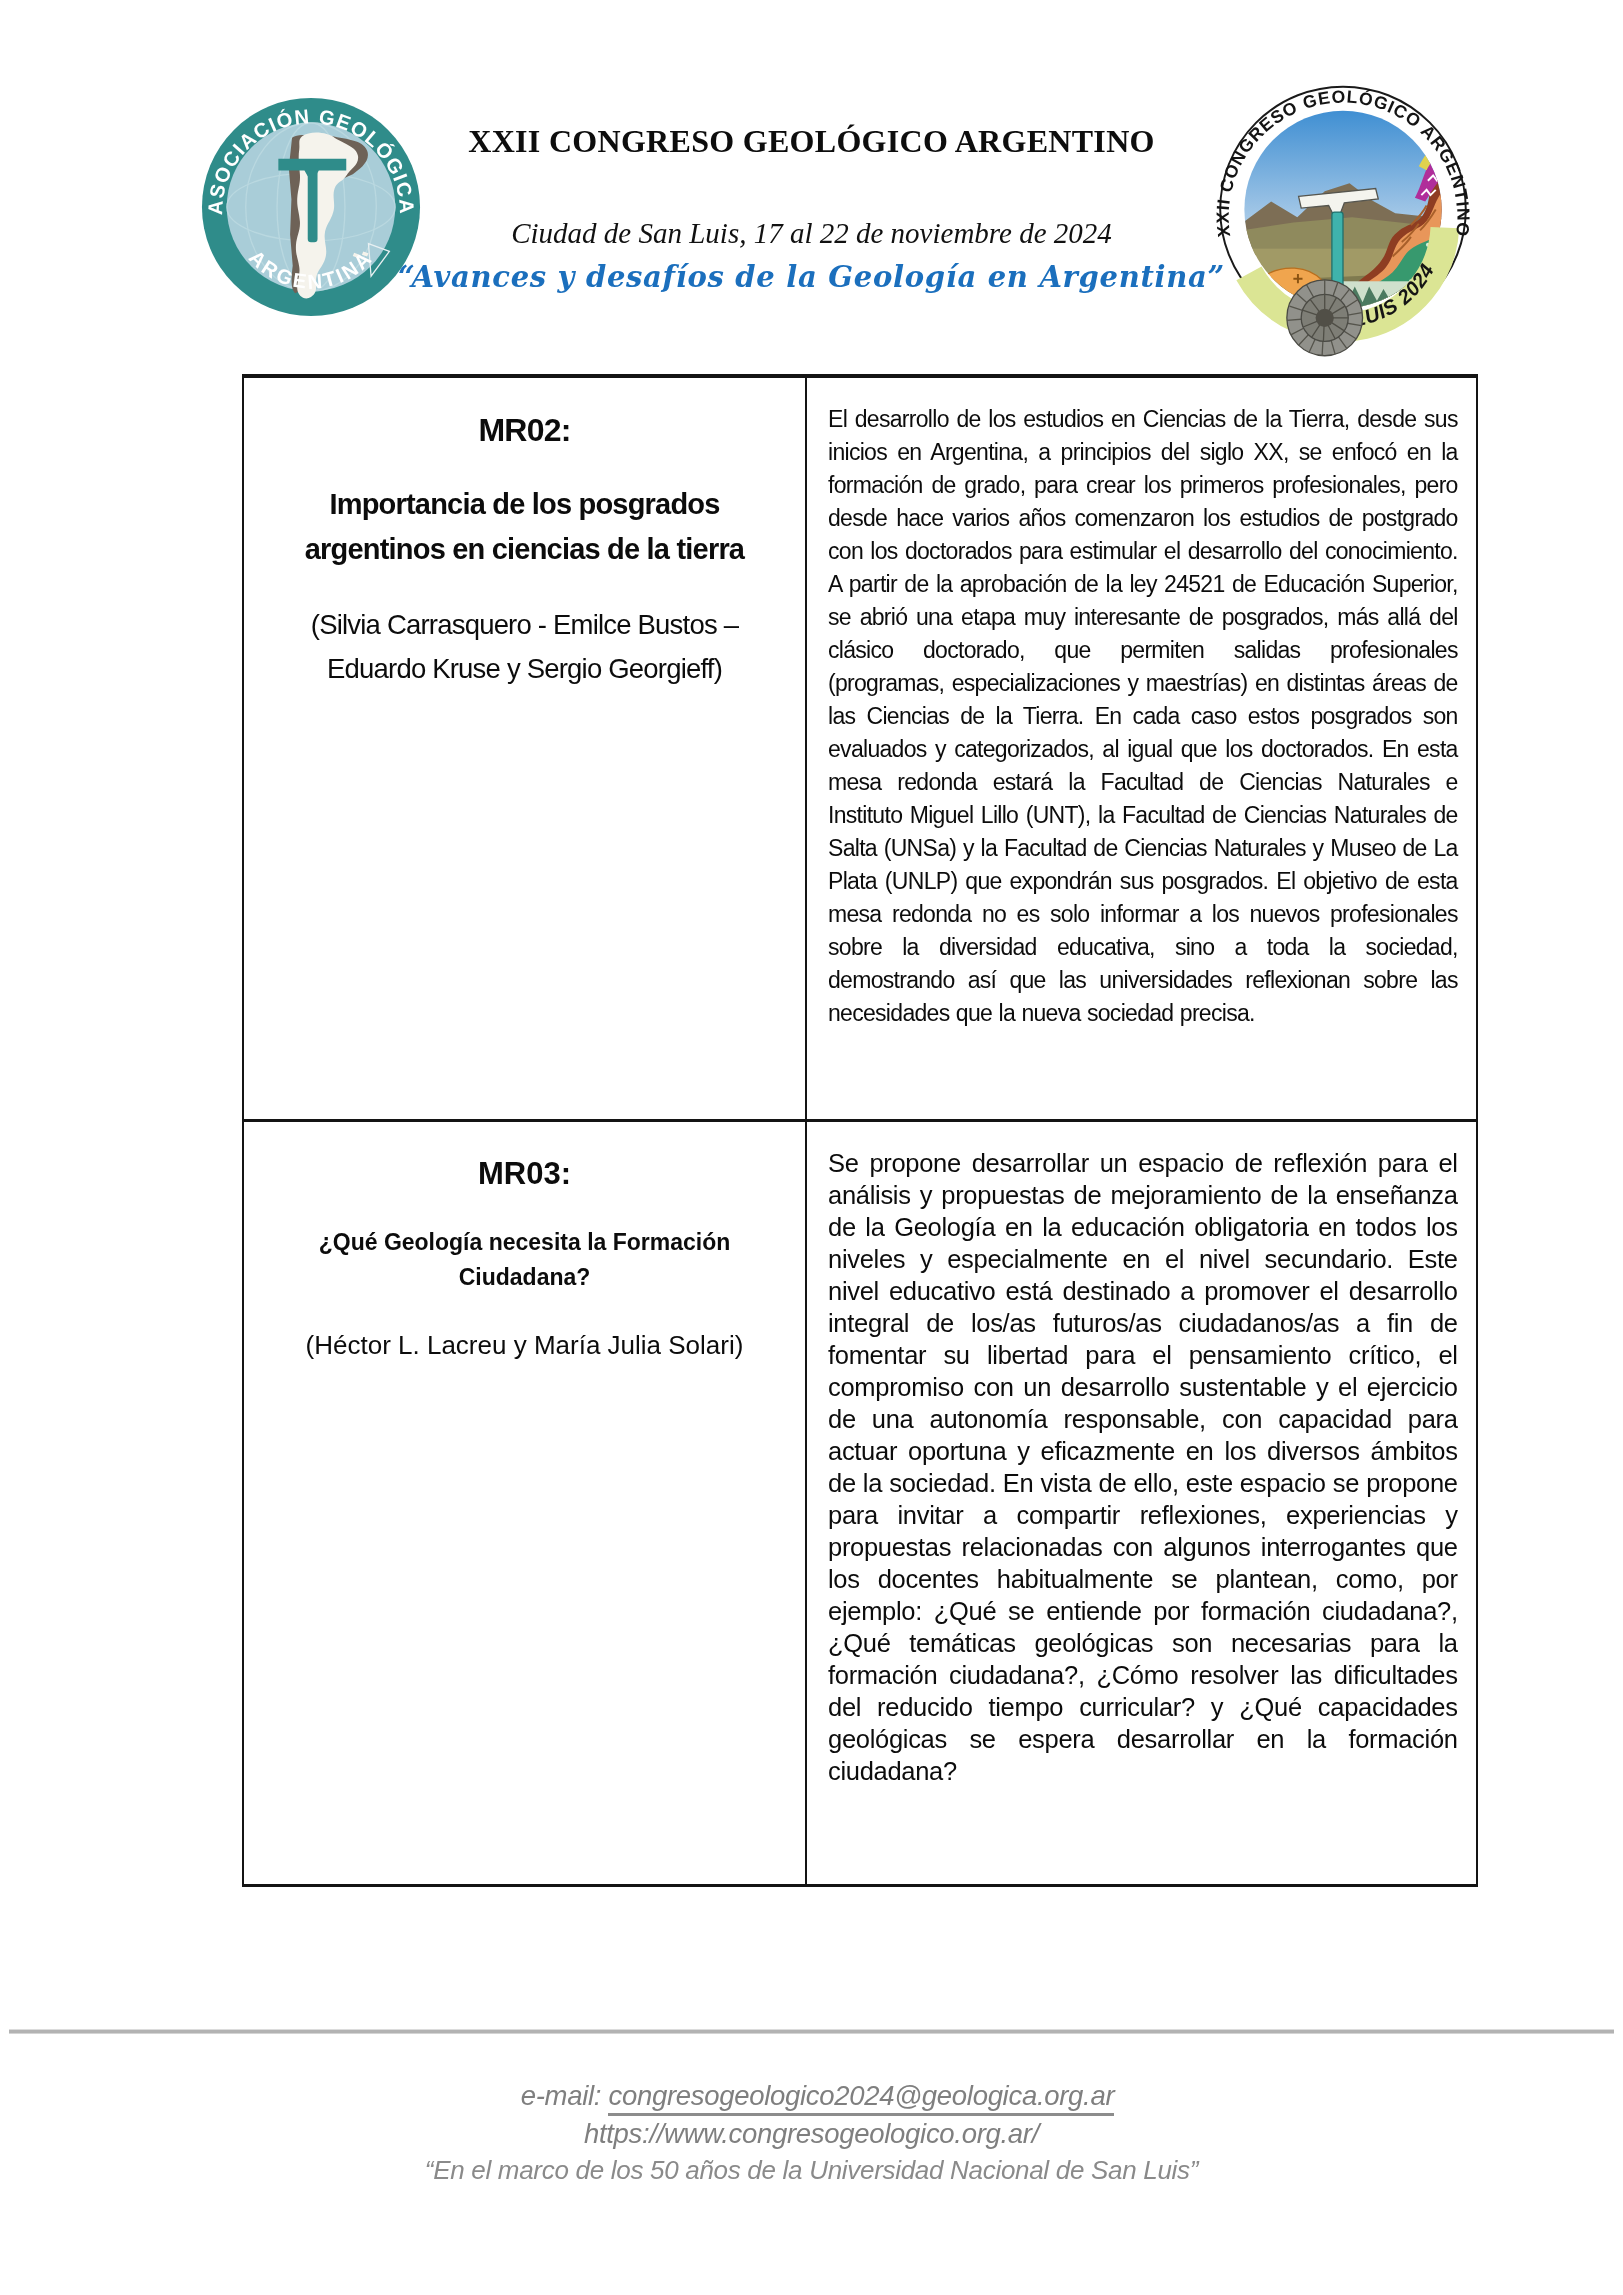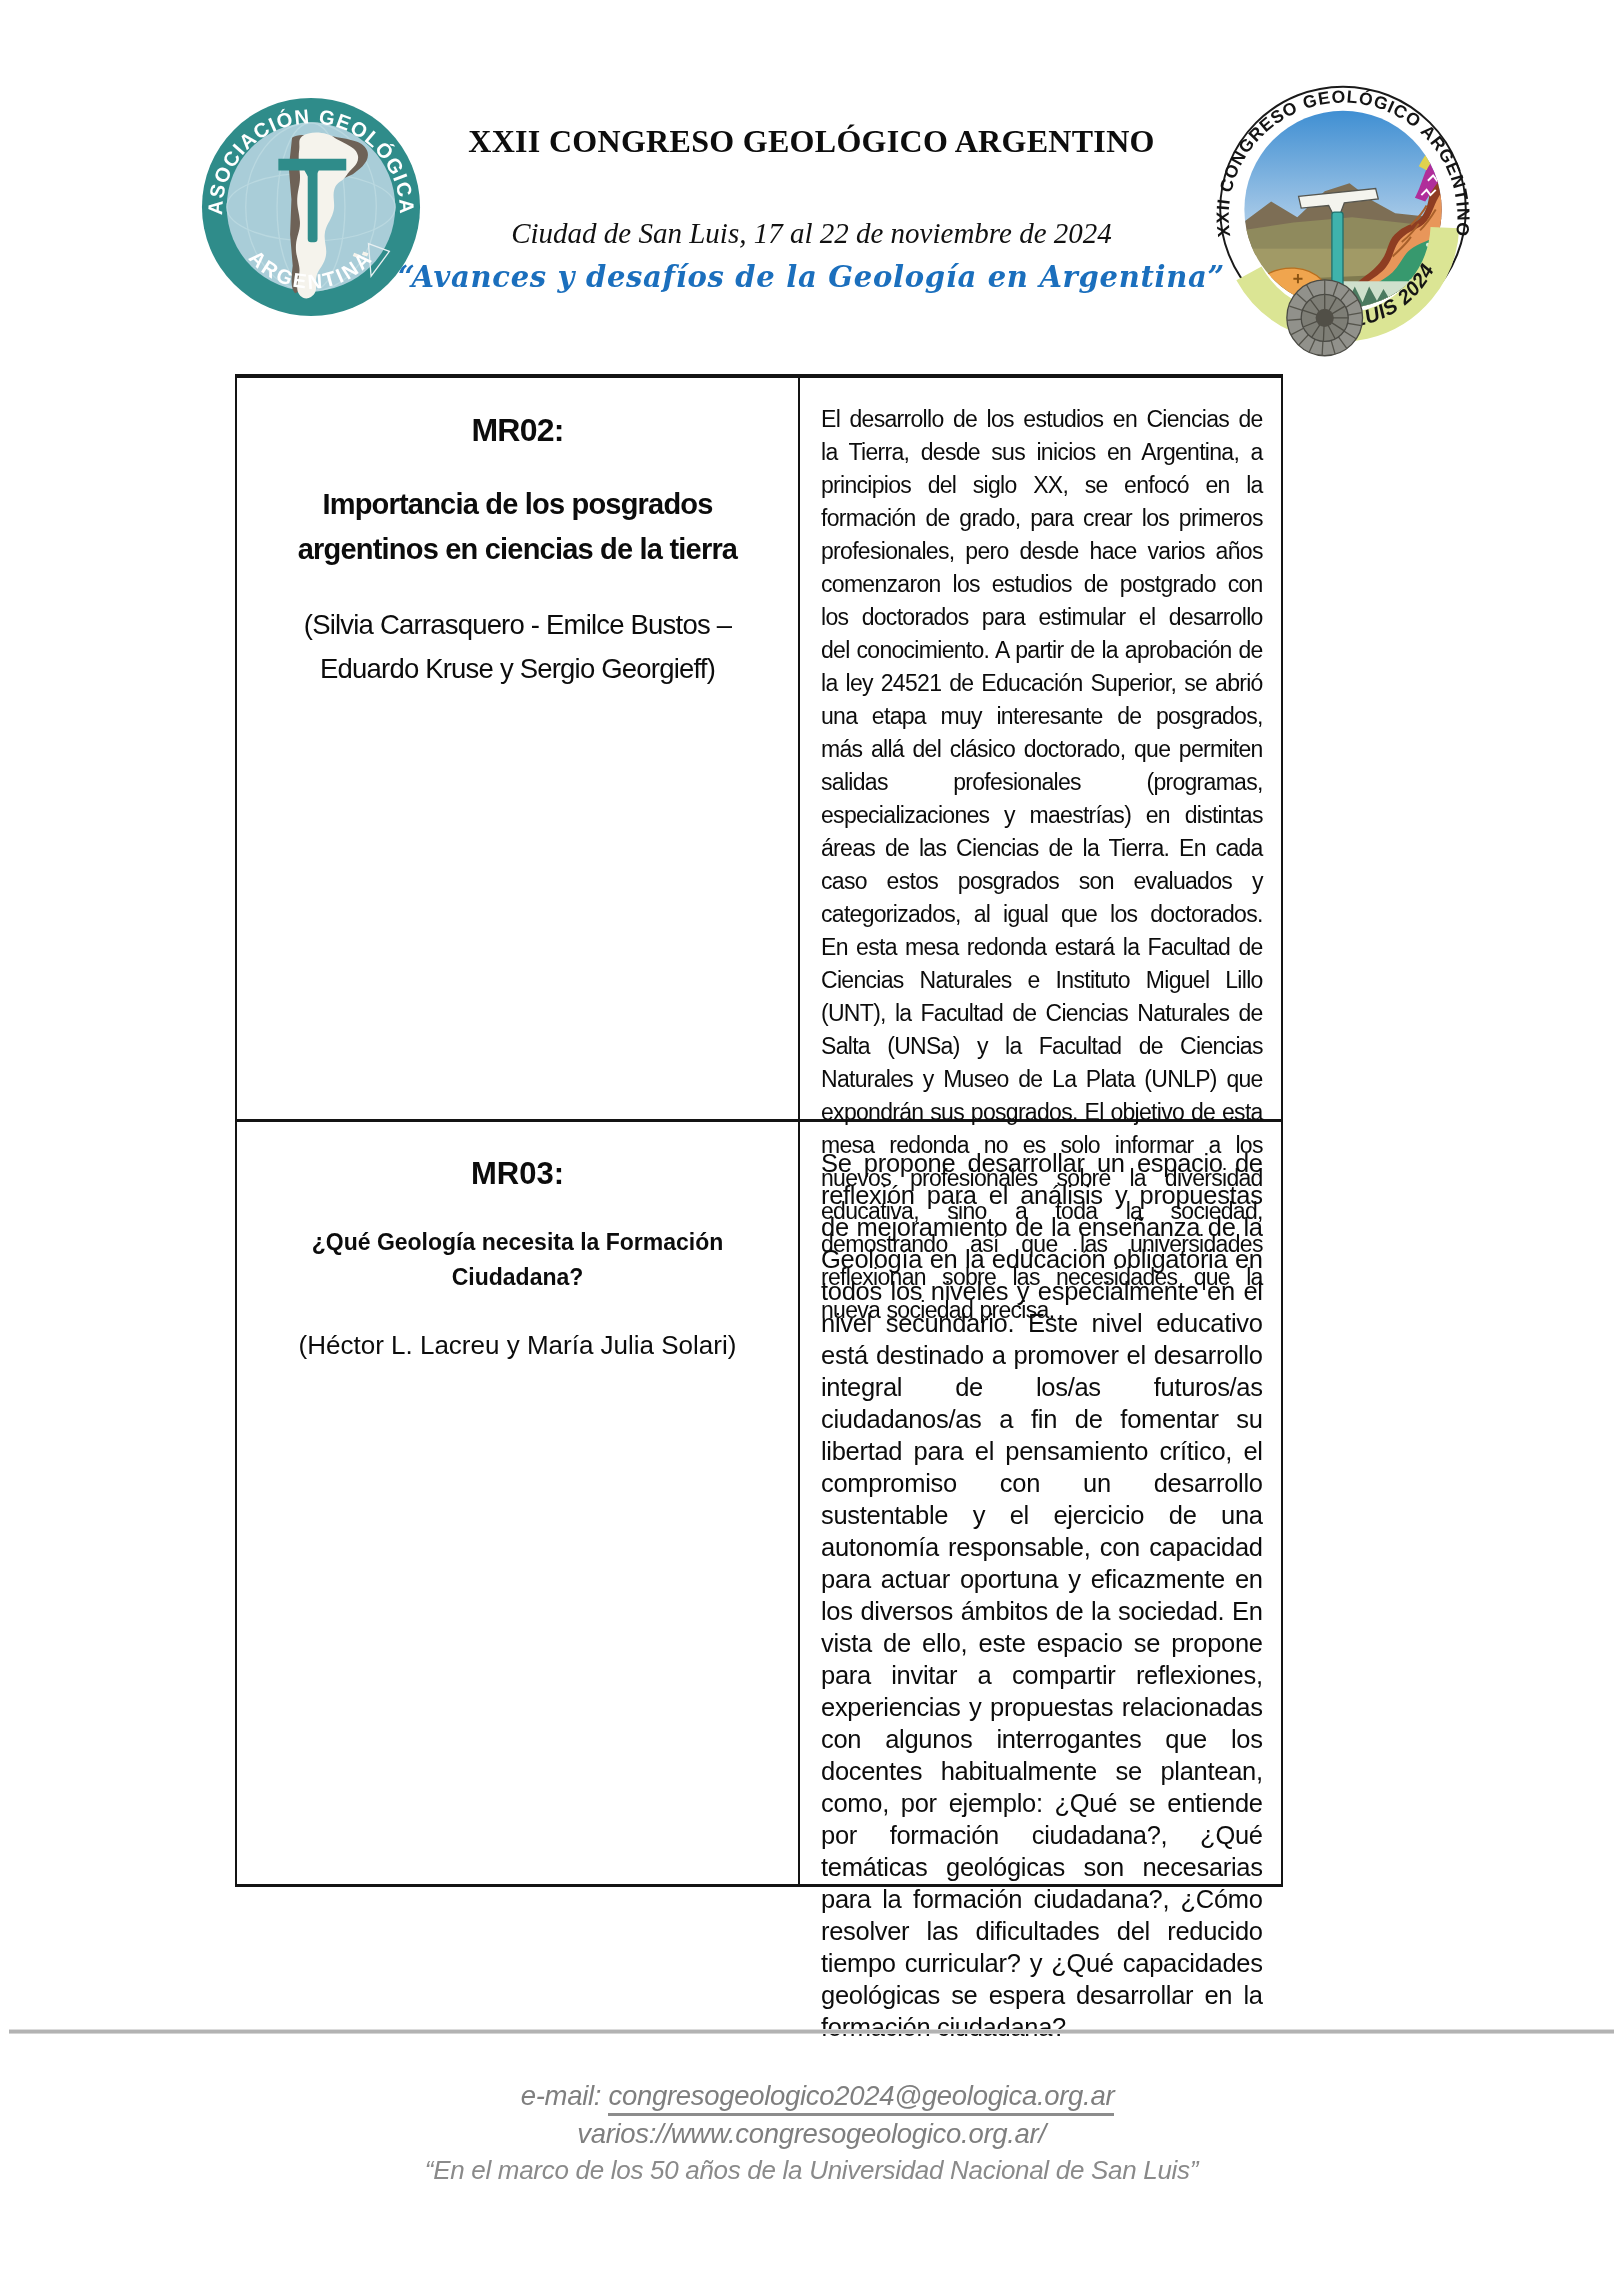--- a/index.html
+++ b/index.html
@@ -19,21 +19,21 @@
     position:absolute;left:0;right:0;top:196px;text-align:center;
     font-family:"Liberation Serif",serif;font-style:italic;font-size:29px;color:#111;margin-top:21px;
   }
   .hdr-motto{
     position:absolute;left:0;right:0;top:260px;text-align:center;
     font-family:"DejaVu Serif",serif;font-style:italic;font-weight:bold;font-size:29px;
     color:#1b6fbd;letter-spacing:0.7px;
   }
   
   .tbl{
-    position:absolute;left:235px;top:374px;width:1048px;box-sizing:border-box;
+    position:absolute;left:242px;top:374px;width:1236px;box-sizing:border-box;
     border:2px solid #141414;border-top-width:4.6px;border-bottom-width:3.9px;
   }
   .trow{display:flex;box-sizing:border-box;}
   .trow-1{height:741px;}
   .trow-2{height:765px;border-top:3.9px solid #141414;}
   .cell-l{
     flex:0 0 563px;box-sizing:border-box;border-right:2px solid #141414;
     text-align:center;padding:0 26px;
   }
   .cell-r{
@@ -220,17 +220,17 @@
       </div>
       <div class="cell-r">Se propone desarrollar un espacio de reflexión para el análisis y propuestas de mejoramiento de la enseñanza de la Geología en la educación obligatoria en todos los niveles y especialmente en el nivel secundario. Este nivel educativo está destinado a promover el desarrollo integral de los/as futuros/as ciudadanos/as a fin de fomentar su libertad para el pensamiento crítico, el compromiso con un desarrollo sustentable y el ejercicio de una autonomía responsable, con capacidad para actuar oportuna y eficazmente en los diversos ámbitos de la sociedad. En vista de ello, este espacio se propone para invitar a compartir reflexiones, experiencias y propuestas relacionadas con algunos interrogantes que los docentes habitualmente se plantean, como, por ejemplo: ¿Qué se entiende por formación ciudadana?, ¿Qué temáticas geológicas son necesarias para la formación ciudadana?, ¿Cómo resolver las dificultades del reducido tiempo curricular? y ¿Qué capacidades geológicas se espera desarrollar en la formación ciudadana?</div>
     </div>
 
   </div>
 
   <div class="f-rule"></div>
   <div class="f-line f2">
     <span>e-mail: </span><a class="email-link">congresogeologico2024@geologica.org.ar</a>
   </div>
-  <div class="f-line f3">varios://www.congresogeologico.org.ar/</div>
+  <div class="f-line f3">https://www.congresogeologico.org.ar/</div>
   <div class="f-line f4">“En el marco de los 50 años de la Universidad Nacional de San Luis”</div>
 
 </div>
 
 
 </body></html>

